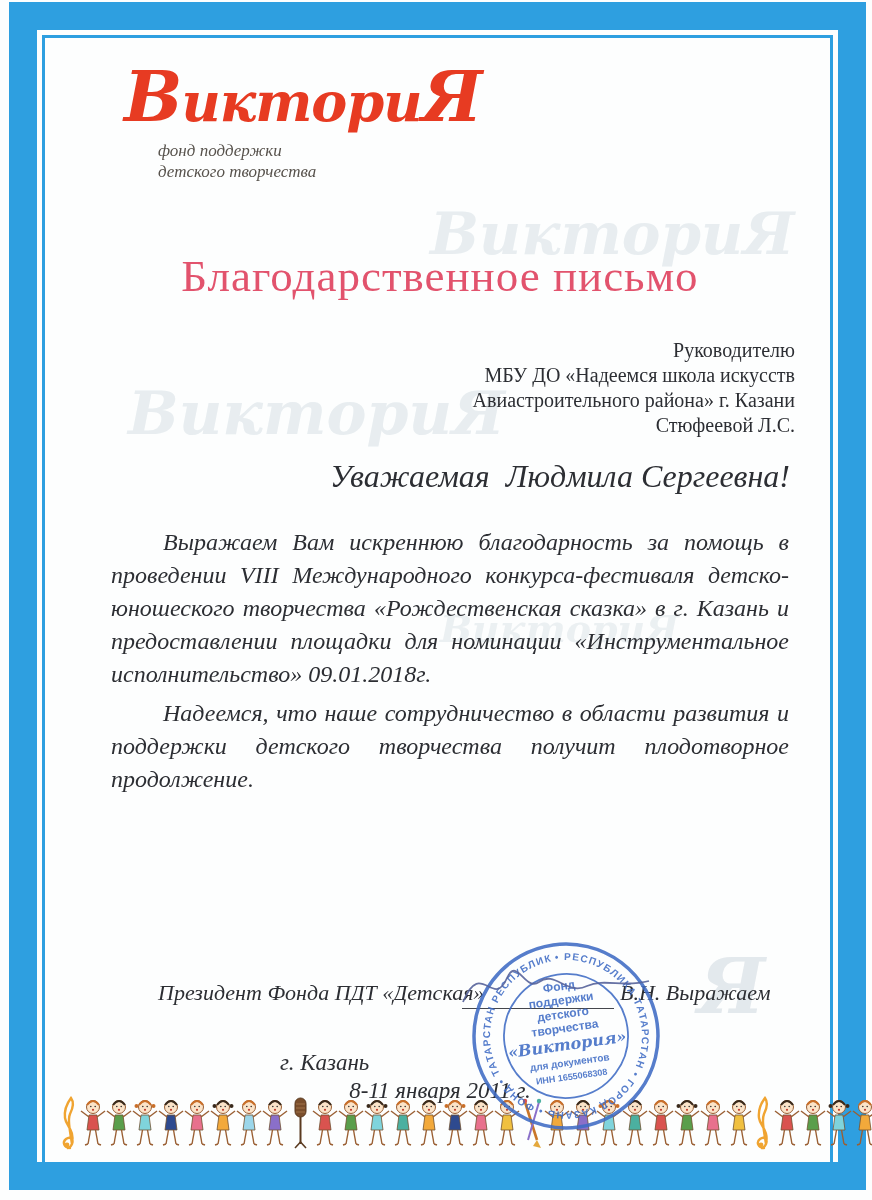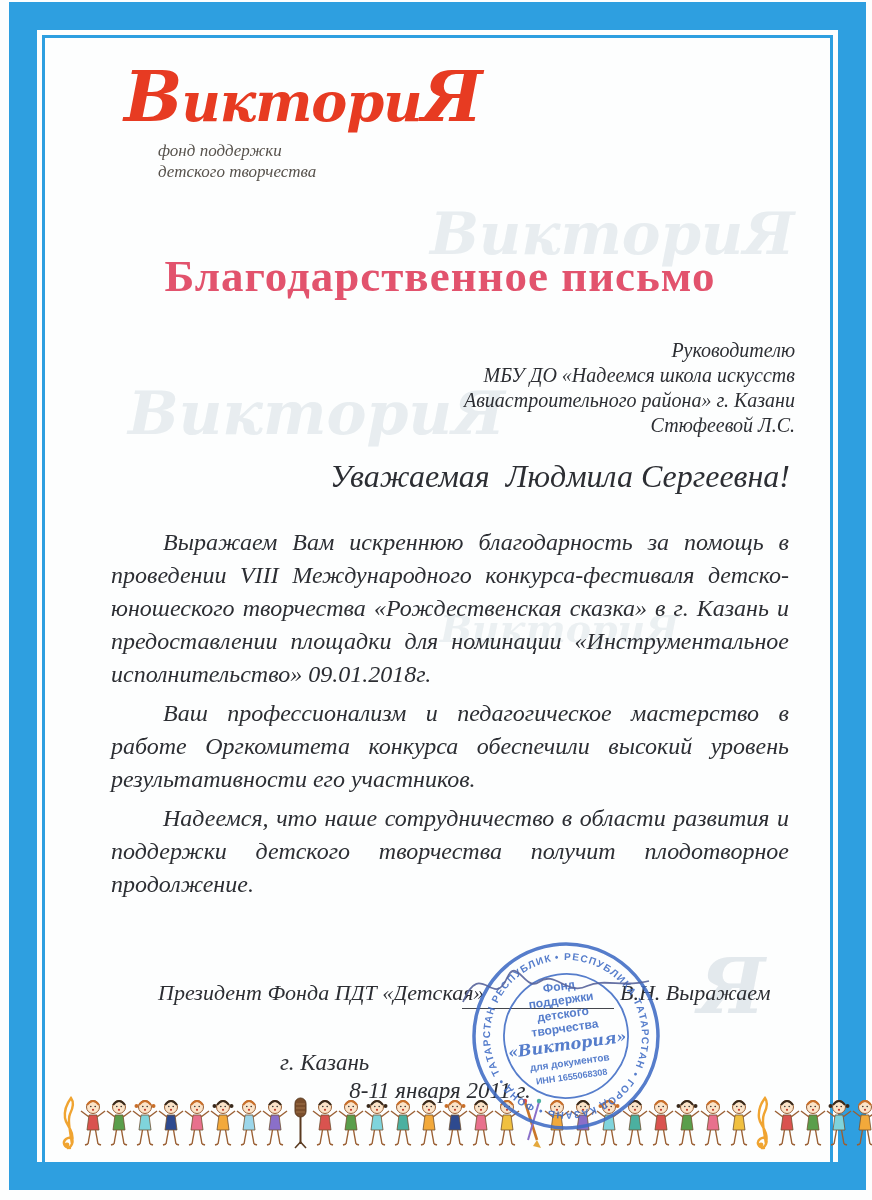--- a/index.html
+++ b/index.html
@@ -18,23 +18,23 @@
             line-height:21px;color:#57524c;}
   
   .wm{position:absolute;font-family:"DejaVu Serif",serif;font-style:italic;font-weight:700;
       color:rgba(198,209,218,0.38);pointer-events:none;}
   .wm1{left:430px;top:200px;font-size:58px;}
   .wm2{left:128px;top:378px;font-size:60px;}
   .wm3{left:440px;top:606px;font-size:38px;color:rgba(220,227,232,0.55);}
   .wm4{left:698px;top:942px;font-size:76px;color:rgba(206,215,223,0.55);}
   
   .title{position:absolute;left:90px;width:700px;top:250px;text-align:center;
-         font-weight:700;font-size:45px;color:#e2536d;letter-spacing:1px;}
-  
-  .recipient{position:absolute;right:77px;top:338px;text-align:right;font-style:italic;
+         font-weight:400;font-size:45px;color:#e2536d;letter-spacing:1px;}
+  
+  .recipient{position:absolute;right:77px;top:338px;text-align:right;
              font-size:20px;line-height:25px;color:#2c2e33;}
   
   .salutation{position:absolute;left:90px;width:700px;top:458px;text-align:right;
               font-style:italic;font-size:32px;color:#2c2e33;white-space:pre-wrap;}
   
   .body-text{position:absolute;left:105px;width:690px;top:520px;font-style:italic;
              font-size:24px;line-height:33px;color:#2c2e33;}
   .body-text p{margin:6px;text-indent:52px;text-align:justify;}
   
   .sig-label{position:absolute;left:158px;top:980px;font-style:italic;font-size:22px;color:#2c2e33;}
@@ -81,21 +81,20 @@
     <div>Руководителю</div>
     <div>МБУ ДО «Надеемся школа искусств</div>
     <div>Авиастроительного района» г. Казани</div>
     <div>Стюфеевой Л.С.</div>
   </div>
 
   <div class="salutation">Уважаемая  Людмила Сергеевна!</div>
 
   <div class="body-text">
     <p>Выражаем Вам искреннюю благодарность за помощь в проведении VIII Международного конкурса-фестиваля детско-юношеского творчества «Рождественская сказка» в г. Казань и предоставлении площадки для номинации «Инструментальное исполнительство» 09.01.2018г.</p>
-    <p>Ваш профессионализм и педагогическое мастерство в работе Оргкомитета конкурса обеспечили высокий уровень результативности его участников.</p>
     <p>Надеемся, что наше сотрудничество в области развития и поддержки детского творчества получит плодотворное продолжение.</p>
   </div>
 
   <div class="sig-label">Президент Фонда ПДТ «Детская»</div>
   <div class="sig-line"></div>
   <div class="sig-name">В.Н. Выражаем</div>
   <svg class="sig-stroke" width="200" height="70" viewBox="0 0 200 70">
     <path d="M8,52 C26,8 38,60 52,28 C62,6 70,42 84,32 C100,20 112,46 132,36 C150,28 168,38 194,31" fill="none" stroke="#56639a" stroke-width="1.8" opacity="0.9"></path>
   </svg>
 

